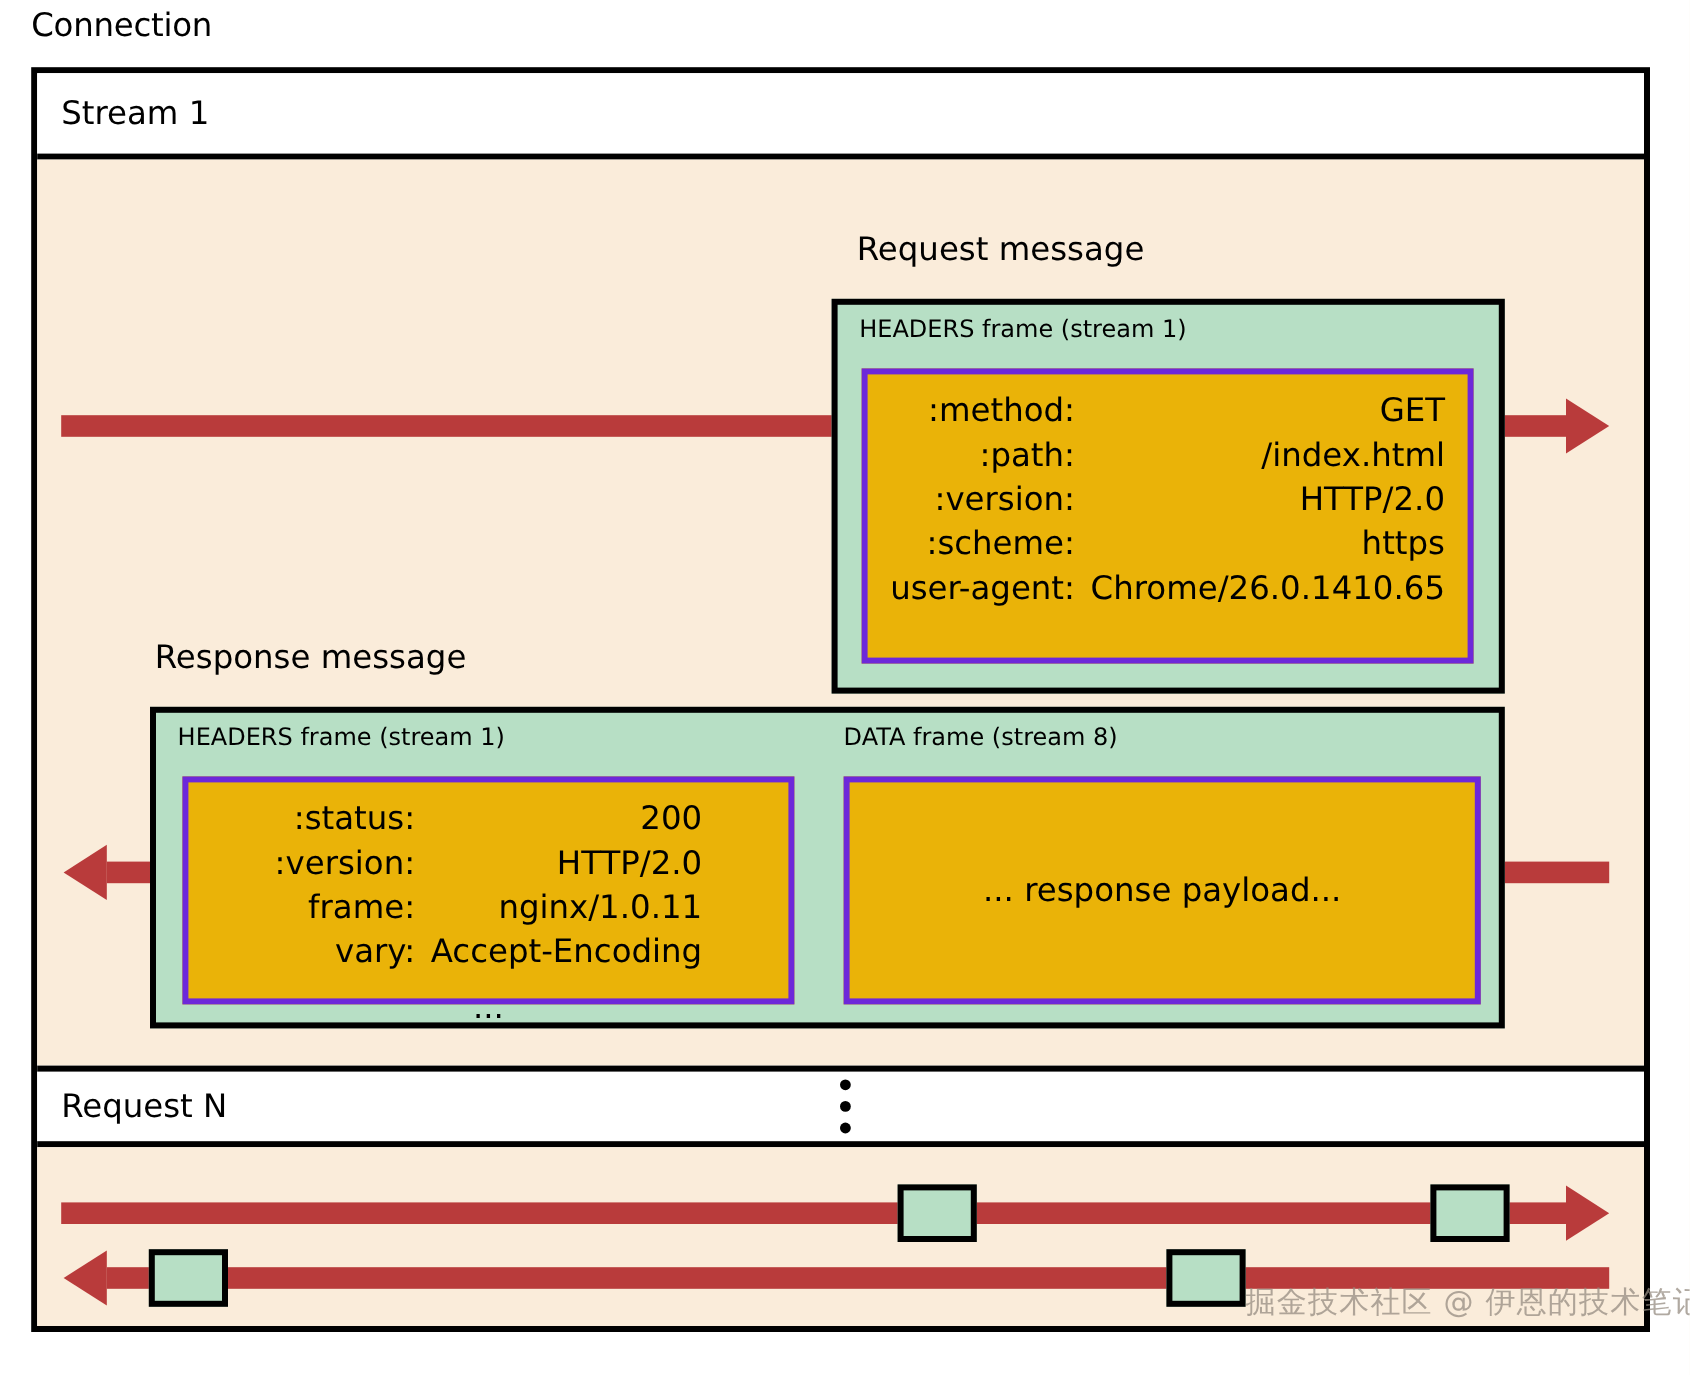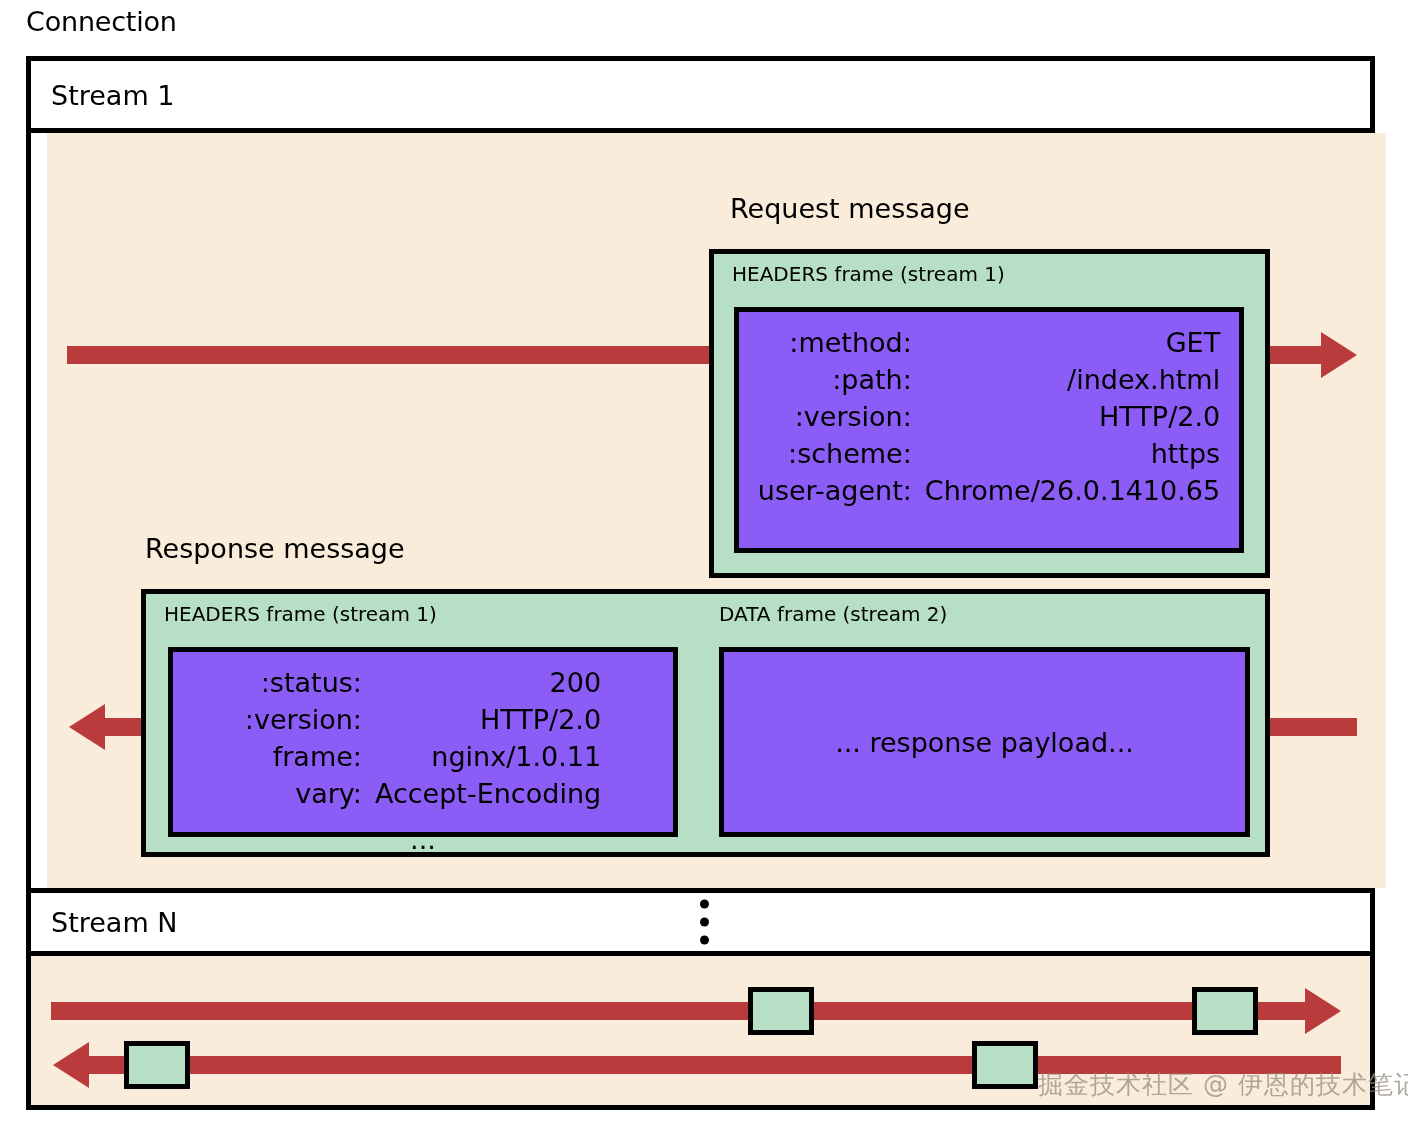--- a/index.html
+++ b/index.html
@@ -87,21 +87,21 @@
     background: #000;
   }
 
   
   .stream-body {
     position: absolute;
     left: 0;
     width: 100%;
     background: #faecda;
   }
-  #stream1-body { top: 72px; height: 755px; margin-left: 16px; }
+  #stream1-body { top: 72px; height: 755px; }
   #streamN-body { top: 895px; height: 149px; }
 
   
   .arrow {
     position: absolute;
     height: 18px;
   }
   .arrow .shaft {
     position: absolute;
     top: 0;
@@ -144,22 +144,22 @@
     top: 8px;
     font-size: 20px;
     color: #000;
     white-space: nowrap;
   }
 
   
   .payload-blue {
     position: absolute;
     box-sizing: border-box;
-    background: #8b5cf6;
-    border: 5px solid #000000;
+    background: #eab308;
+    border: 5px solid #6d28d9;
   }
 
   
   .kv {
     position: absolute;
     left: 0;
     right: 0;
     top: 12px;
     border-collapse: collapse;
     margin: 0 auto;
@@ -274,21 +274,21 @@
           </table>
         </div>
       </div>
 
       <div class="msg-label" style="left:98px; top:400px;">Response message</div>
 
       <div class="frame-green" style="left:94px; top:456px; width:1129px; height:268px;">
 
         <div class="frame-title" style="left:18px; top:8px;">HEADERS frame (stream 1)</div>
 
-        <div class="frame-title" style="left:573px; top:8px;">DATA frame (stream 2)</div>
+        <div class="frame-title" style="left:573px; top:8px;">DATA frame (stream 8)</div>
 
         <div class="payload-blue" style="left:22px; top:53px; width:510px; height:190px;">
           <table class="kv">
             <tbody>
               <tr>
                 <td class="k">:status:</td>
                 <td class="v">200</td>
               </tr>
               <tr>
                 <td class="k">:version:</td>
@@ -309,21 +309,21 @@
           </table>
         </div>
 
         <div class="payload-blue" style="left:573px; top:53px; width:531px; height:190px;padding-left:48px;">
           <div class="payload-center">... response payload...</div>
         </div>
       </div>
     </div>
 
     <div class="stream-header" id="streamN-header">
-      <span class="title">Stream N</span>
+      <span class="title">Request N</span>
       <span class="vdots">
         <i></i>
           <i></i>
           <i></i>
       </span>
     </div>
 
     <div class="stream-body" id="streamN-body">
 
       <div class="arrow" style="left:20px; top:46px; width:1290px;">

